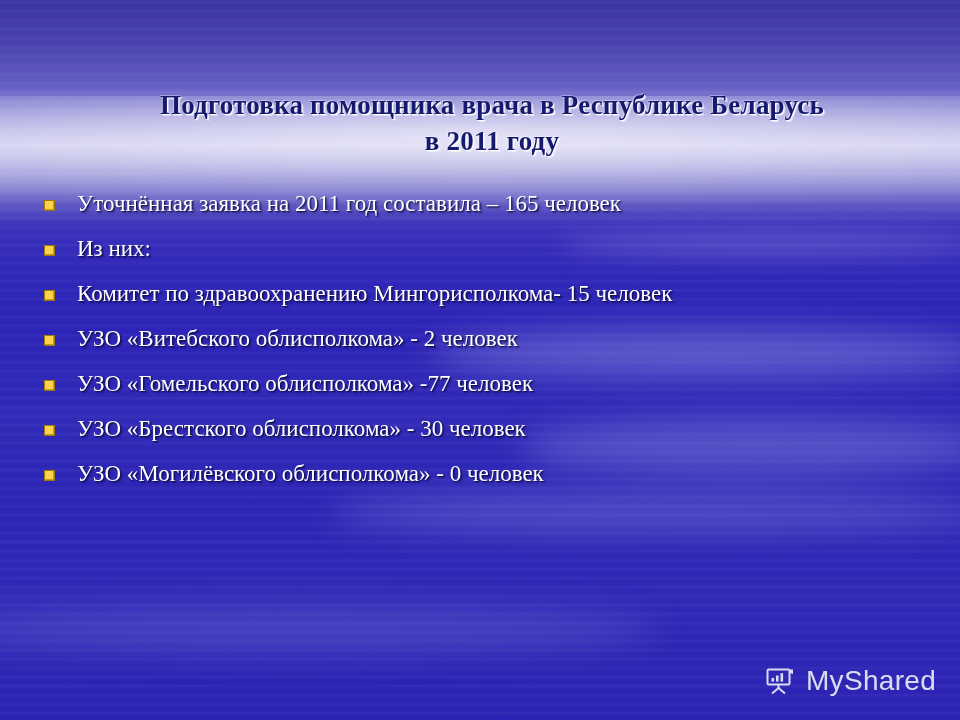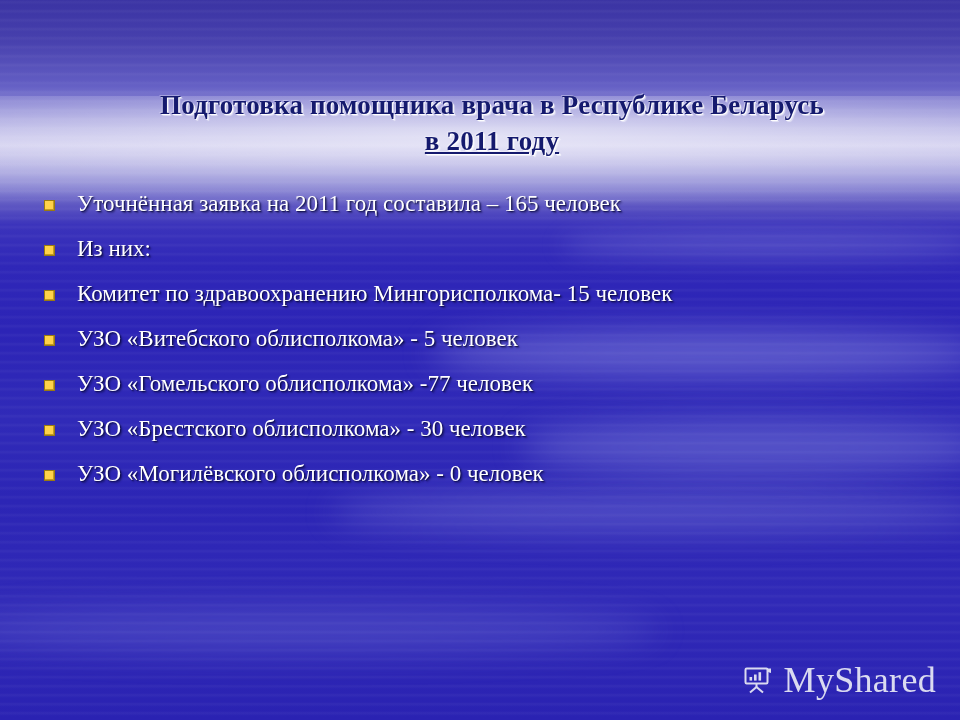--- a/index.html
+++ b/index.html
@@ -102,21 +102,21 @@
     color: #151a6e;
     letter-spacing: .2px;
     text-shadow:
        1px 1px 0 rgba(255,255,255,.95),
        2px 2px 1px rgba(255,255,255,.55),
       -1px -1px 0 rgba(255,255,255,.35);
     white-space: pre-line;
     z-index: 5;
     margin-left: 24px;
   }
-  .title .l2 { display: block; text-decoration: underline; }
+  .title .l2 { display: block; }
 
   
   .bullets {
     position: absolute;
     left: 0;
     top: 182px;
     width: 960px;
     z-index: 5;
     list-style: none;
     margin: 0;
@@ -158,22 +158,22 @@
     z-index: 6;
     opacity: .92;
   }
   .watermark .logo-icon {
     width: 34px;
     height: 34px;
     margin-right: 9px;
     display: block;
   }
   .watermark .logo-text {
-    font-family: Liberation Serif, serif;
-    font-size: 36px;
+    font-family: Liberation Sans, sans-serif;
+    font-size: 28px;
     color: #e9eaf6;
     letter-spacing: .3px;
     line-height: 1;
   }
 </style>
 </head>
 <body>
 
 <div id="slide">
 
@@ -198,21 +198,21 @@
     <li class="bullet-row">
       <span class="bullet-mark"></span>
       <span class="bullet-text">Из них:</span>
     </li>
     <li class="bullet-row">
       <span class="bullet-mark"></span>
       <span class="bullet-text">Комитет по здравоохранению Мингорисполкома- 15 человек</span>
     </li>
     <li class="bullet-row">
       <span class="bullet-mark"></span>
-      <span class="bullet-text">УЗО «Витебского облисполкома» - 5 человек</span>
+      <span class="bullet-text">УЗО «Витебского облисполкома» - 2 человек</span>
     </li>
     <li class="bullet-row">
       <span class="bullet-mark"></span>
       <span class="bullet-text">УЗО «Гомельского облисполкома» -77 человек</span>
     </li>
     <li class="bullet-row">
       <span class="bullet-mark"></span>
       <span class="bullet-text">УЗО «Брестского облисполкома» - 30 человек</span>
     </li>
     <li class="bullet-row">

